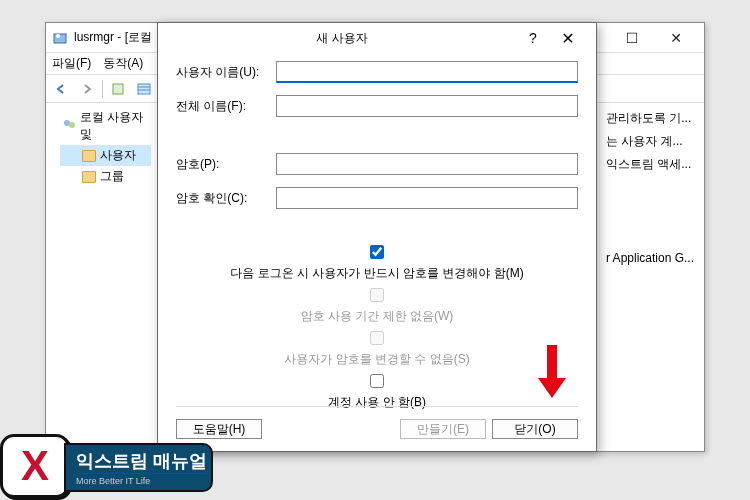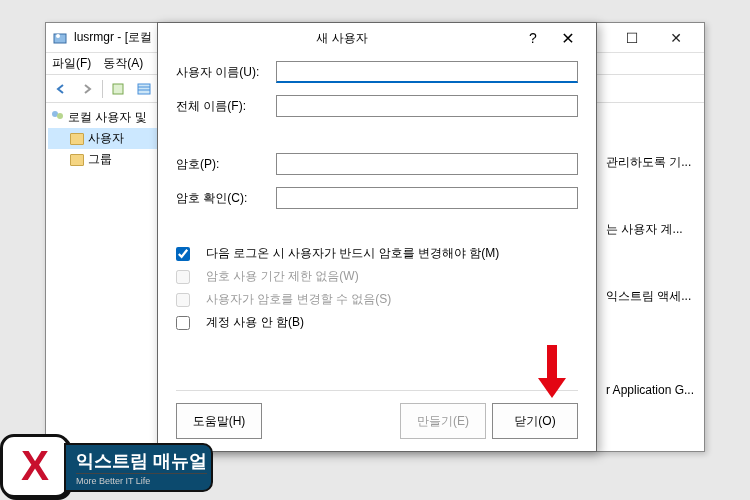--- a/index.html
+++ b/index.html
@@ -63,21 +63,21 @@
 }
 .tb-btn {
   width: 22px; height: 22px;
   display: flex; align-items: center; justify-content: center;
   border: 1px solid transparent;
 }
 .main-body { display: flex; height: calc(100% - 80px); }
 .tree {
   width: 120px;
   border-right: 1px solid #ddd;
-  padding: 4px 2px;
+  padding: 4px 14px;
 }
 .tree-item {
   display: flex; align-items: center;
   padding: 2px 2px;
   gap: 4px;
   font-size: 12px;
 }
 .tree-item.child { padding-left: 22px; }
 .tree-item.selected { background: #cce8ff; }
 .folder-icon {
@@ -90,21 +90,20 @@
 .main-content {
   flex: 1;
   padding: 8px 12px;
   position: relative;
 }
 .content-row {
   font-size: 12px;
   padding: 3px 0;
   white-space: nowrap;
   overflow: hidden;
-  margin-top: 44px;
 }
 
 
 .dialog {
   position: absolute;
   left: 157px;
   top: 22px;
   width: 440px;
   height: 430px;
   background: #fff;
@@ -146,43 +145,44 @@
   padding: 2px 4px;
   font-size: 12px;
 }
 .field-row input.focused {
   border-bottom: 2px solid #0067c0;
 }
 .spacer { height: 24px; }
 .cb-row {
   display: flex;
   align-items: center;
-  gap: 16px;
+  gap: 6px;
   margin-bottom: 6px;
   font-size: 12px;
+  flex-direction: column;
 }
 .cb-row input[type="checkbox"] {
   width: 14px; height: 14px;
   accent-color: #0067c0;
 }
 .cb-row.disabled { color: #9a9a9a; }
 .dlg-footer {
   position: absolute;
   bottom: 12px;
   left: 18px;
   right: 18px;
   border-top: 1px solid #ddd;
   padding-top: 12px;
   display: flex;
   gap: 6px;
 }
 .dlg-footer .spacer-flex { flex: 1; }
 .dlg-btn {
   min-width: 86px;
-  height: 36px;
+  height: 20px;
   border: 1px solid #888;
   background: #fdfdfd;
   font-size: 12px;
   display: flex;
   align-items: center;
   justify-content: center;
 }
 .dlg-btn.disabled {
   color: #9a9a9a;
   border-color: #bbb;

